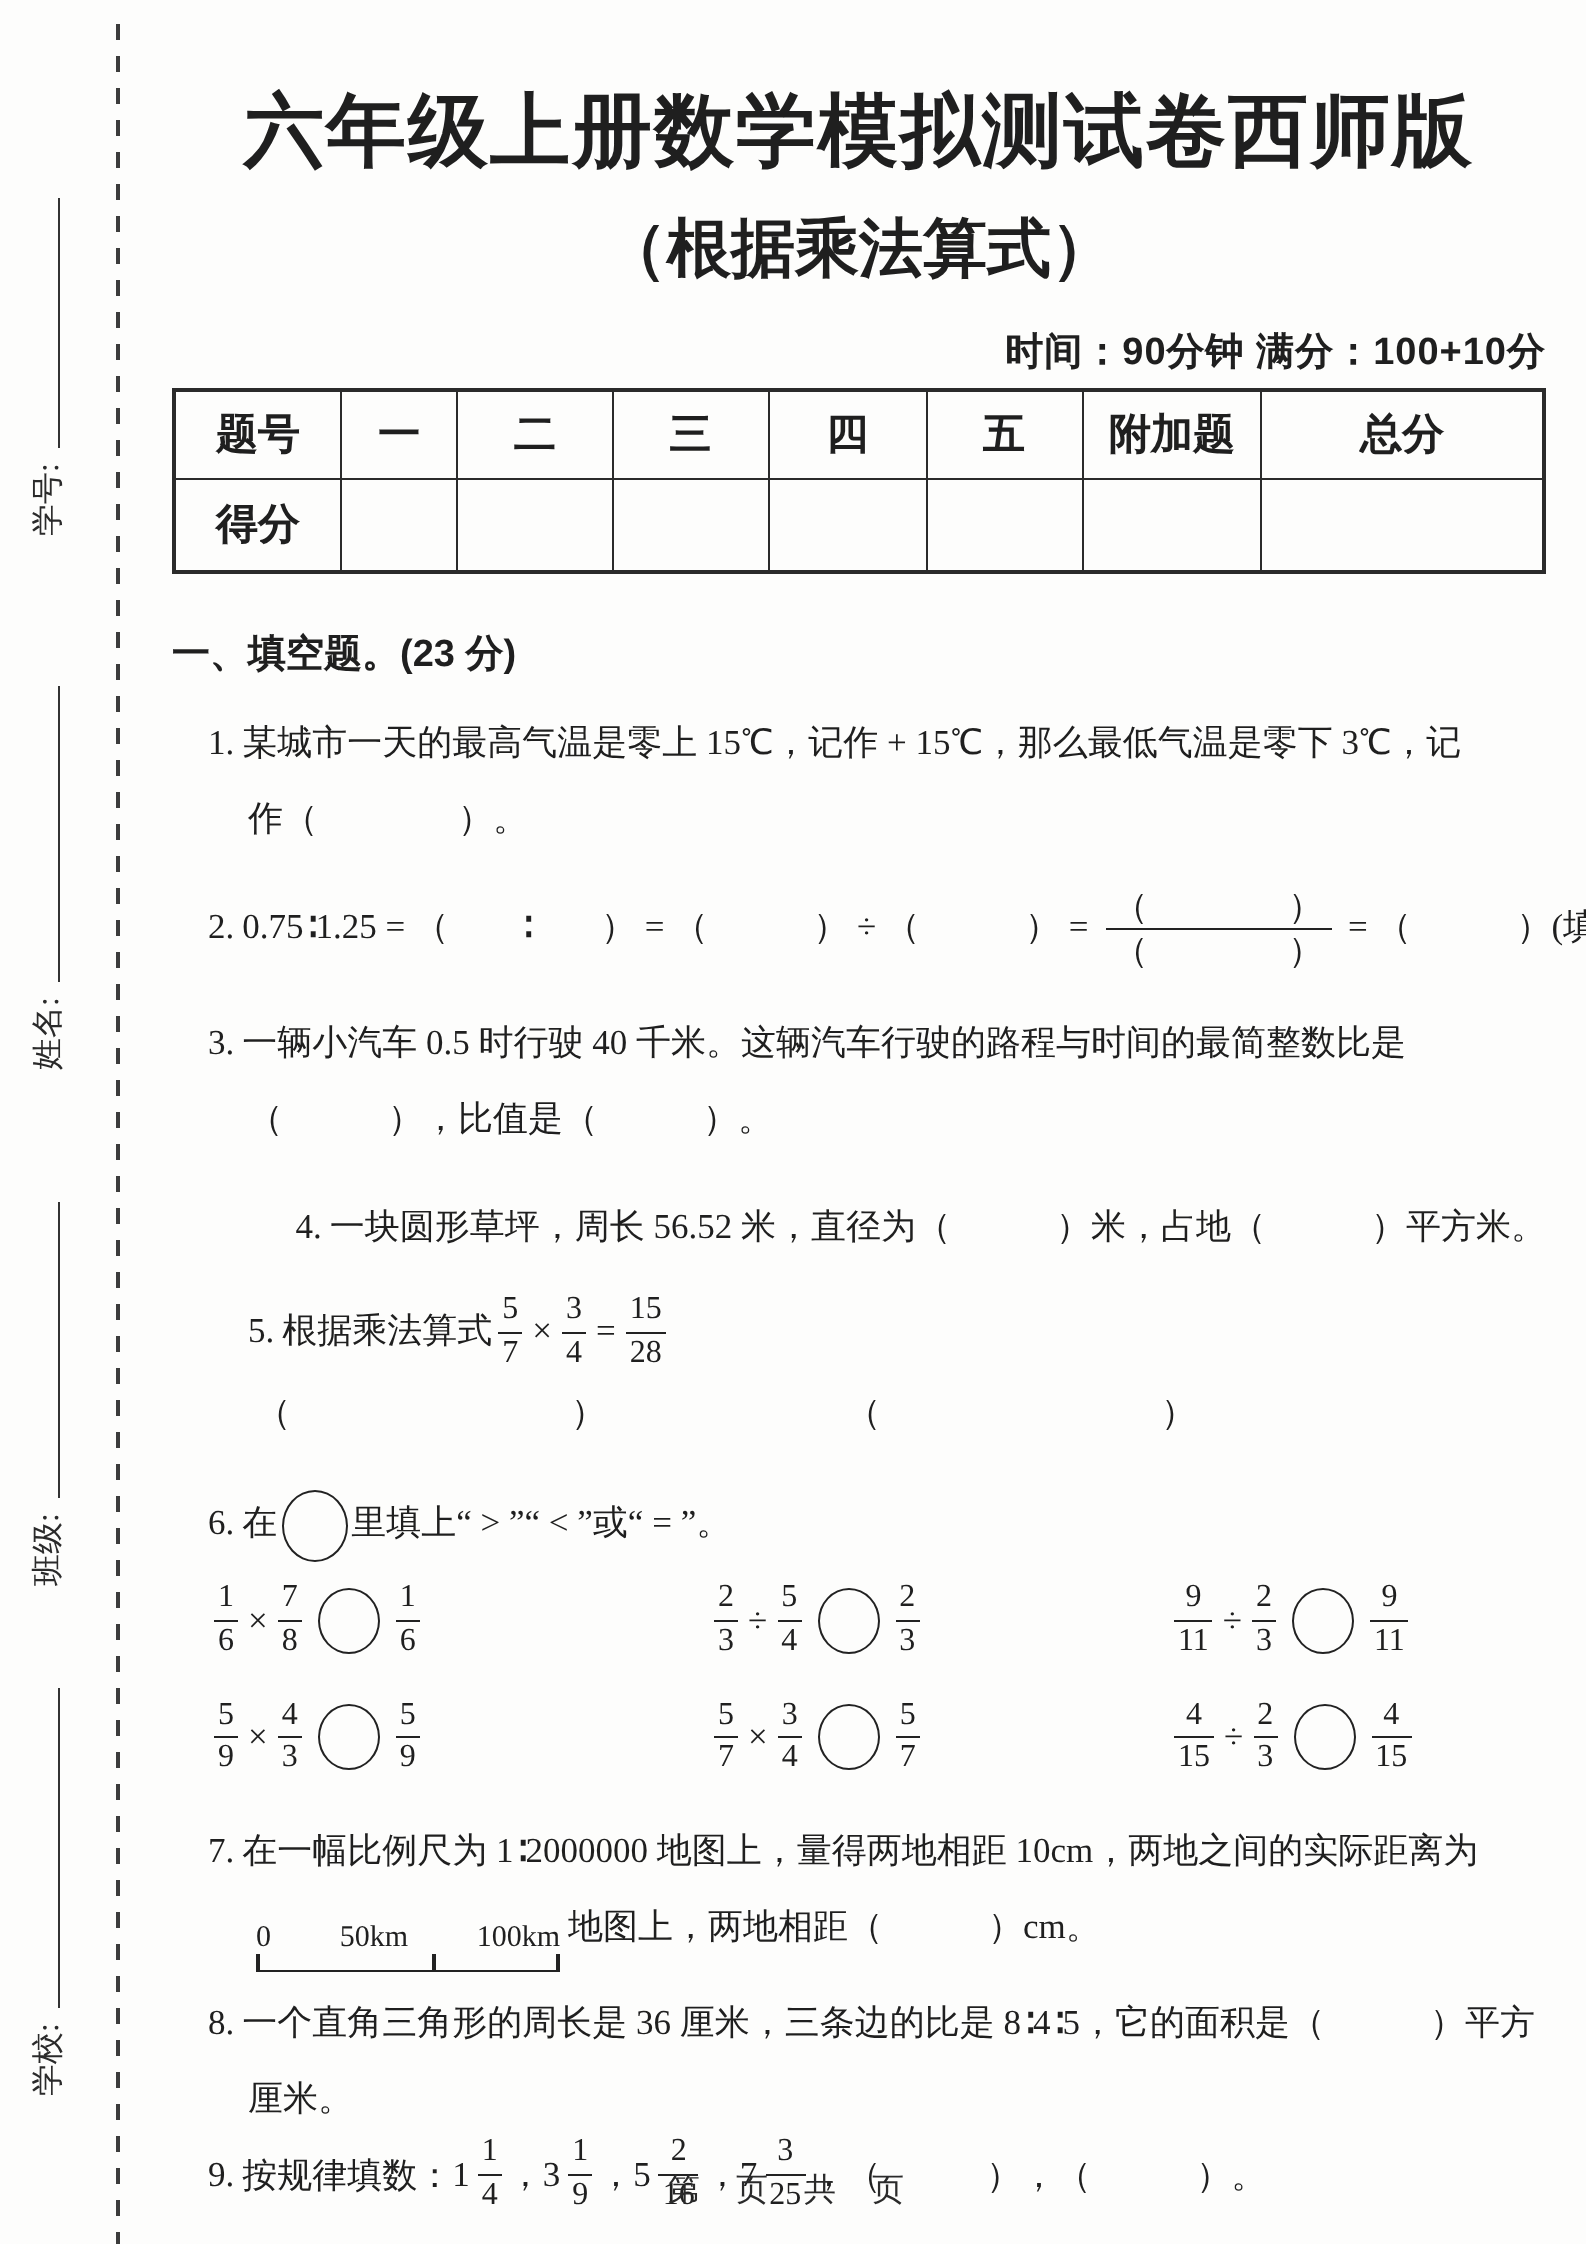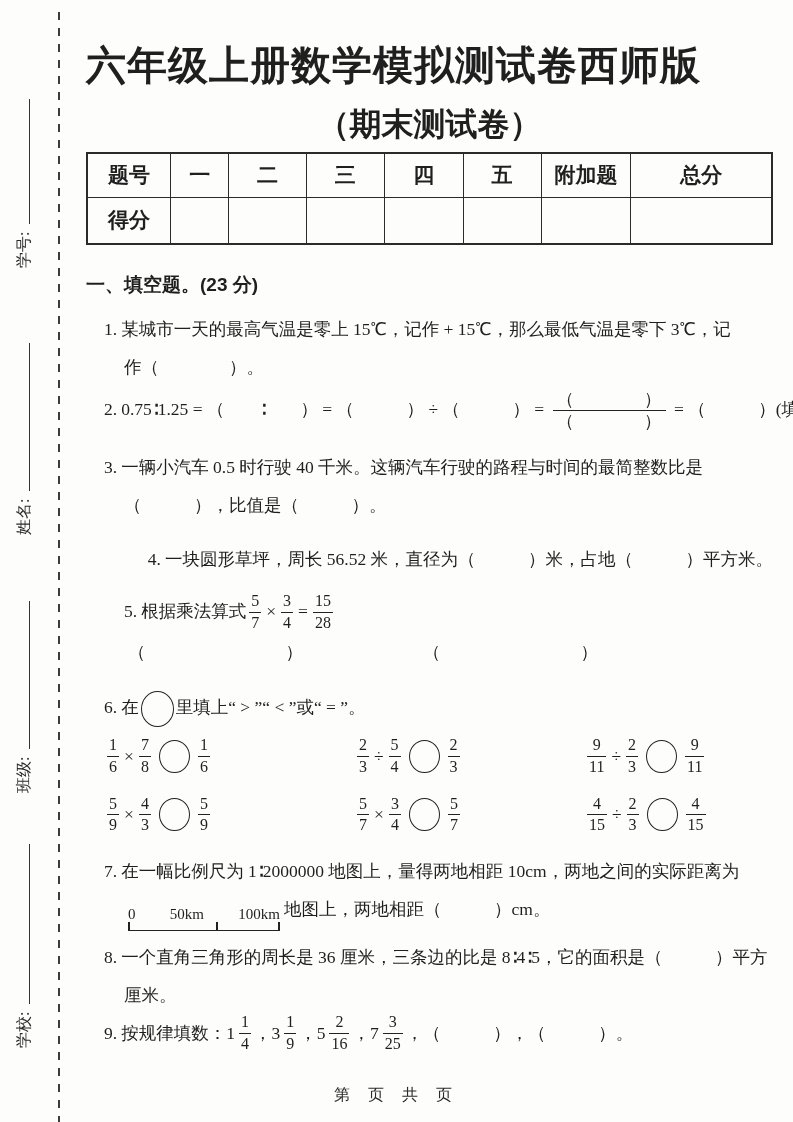--- a/index.html
+++ b/index.html
@@ -14,21 +14,21 @@
     display:flex; align-items:center; gap:8px; font-size:16px; white-space:nowrap; color:#2a2a2a; }
   .rail-group .write-line { display:inline-block; border-bottom:1.7px solid #333; height:10px; }
   .rg1 { top:268px; } .rg1 .write-line { width:125px; }
   .rg2 { top:535px; } .rg2 .write-line { width:148px; }
   .rg3 { top:793px; } .rg3 .write-line { width:148px; }
   .rg4 { top:1048px; } .rg4 .write-line { width:160px; }
 
   
   .main { position:absolute; left:86px; right:20px; top:38px; }
   .hei { font-family:"Liberation Sans", sans-serif; font-weight:700; }
-  .title { text-align:left; font-size:40px; letter-spacing:1px; }
+  .title { text-align:center; font-size:40px; letter-spacing:1px; }
   .subtitle { text-align:center; font-size:32px; margin-top:10px; }
   .exam-info { text-align:right; font-size:19px; margin-top:16px; letter-spacing:0.5px; }
 
   
   table.score { width:100%; border-collapse:collapse; margin-top:5px; table-layout:fixed; }
   table.score th, table.score td { border:1.3px solid #2b2b2b; text-align:center; vertical-align:middle; }
   table.score { border:2.5px solid #2b2b2b; }
   table.score tr:nth-child(1) th { height:44px; font-size:21px; }
   table.score tr:nth-child(2) th, table.score tr:nth-child(2) td { height:47px; font-size:21px; }
   col.c1{width:12.2%;} col.c2{width:8.5%;} col.c3{width:11.3%;} col.c4{width:11.4%;}
@@ -70,21 +70,21 @@
     width:152px; margin:0 4px; position:relative; top:4px; }
   .scalebar .labels { display:flex; justify-content:space-between; font-size:15px; line-height:1.1; }
   .scalebar .bar { position:relative; height:8px; border-bottom:1.7px solid #222; }
   .scalebar .tick { position:absolute; bottom:0; width:1.7px; height:8px; background:#222; }
   .tick.t0 { left:0; } .tick.t1 { left:58%; } .tick.t2 { right:0; }
 
   .footer { position:absolute; left:0; right:0; bottom:16px; text-align:center;
     font-size:16px; letter-spacing:7px; color:#2a2a2a; }
 
   
-  .q1 { margin-top:12px; } .q2 { margin-top:4px; } .q3 { margin-top:16px; }
+  .q1 { margin-top:12px; } .q2 { margin-top:16px; } .q3 { margin-top:16px; }
   .q4 { margin-top:16px;text-align:right; } .q5 { margin-top:14px;margin-left:20px; } .q6 { margin-top:16px; }
   .q7 { margin-top:18px; } .q8 { margin-top:10px; } .q9 { }
 </style>
 </head>
 <body>
 
 <div class="page">
 
   <div class="seal-line"></div>
 
@@ -101,21 +101,22 @@
     <span class="write-line"></span>
   </div>
   <div class="rail-group rg4">
     <span>学校:</span>
     <span class="write-line"></span>
   </div>
 
   <div class="main">
 
     <div class="title hei">六年级上册数学模拟测试卷西师版</div>
-    <div class="subtitle hei">（期末测试卷）</div>
+    <div class="subtitle hei">（根据乘法算式）</div>
+    <div class="exam-info hei">时间：90分钟  满分：100+10分</div>
 
     <table class="score">
       <colgroup>
         <col class="c1">
           <col class="c2">
           <col class="c3">
           <col class="c4">
         <col class="c5">
           <col class="c6">
           <col class="c7">

